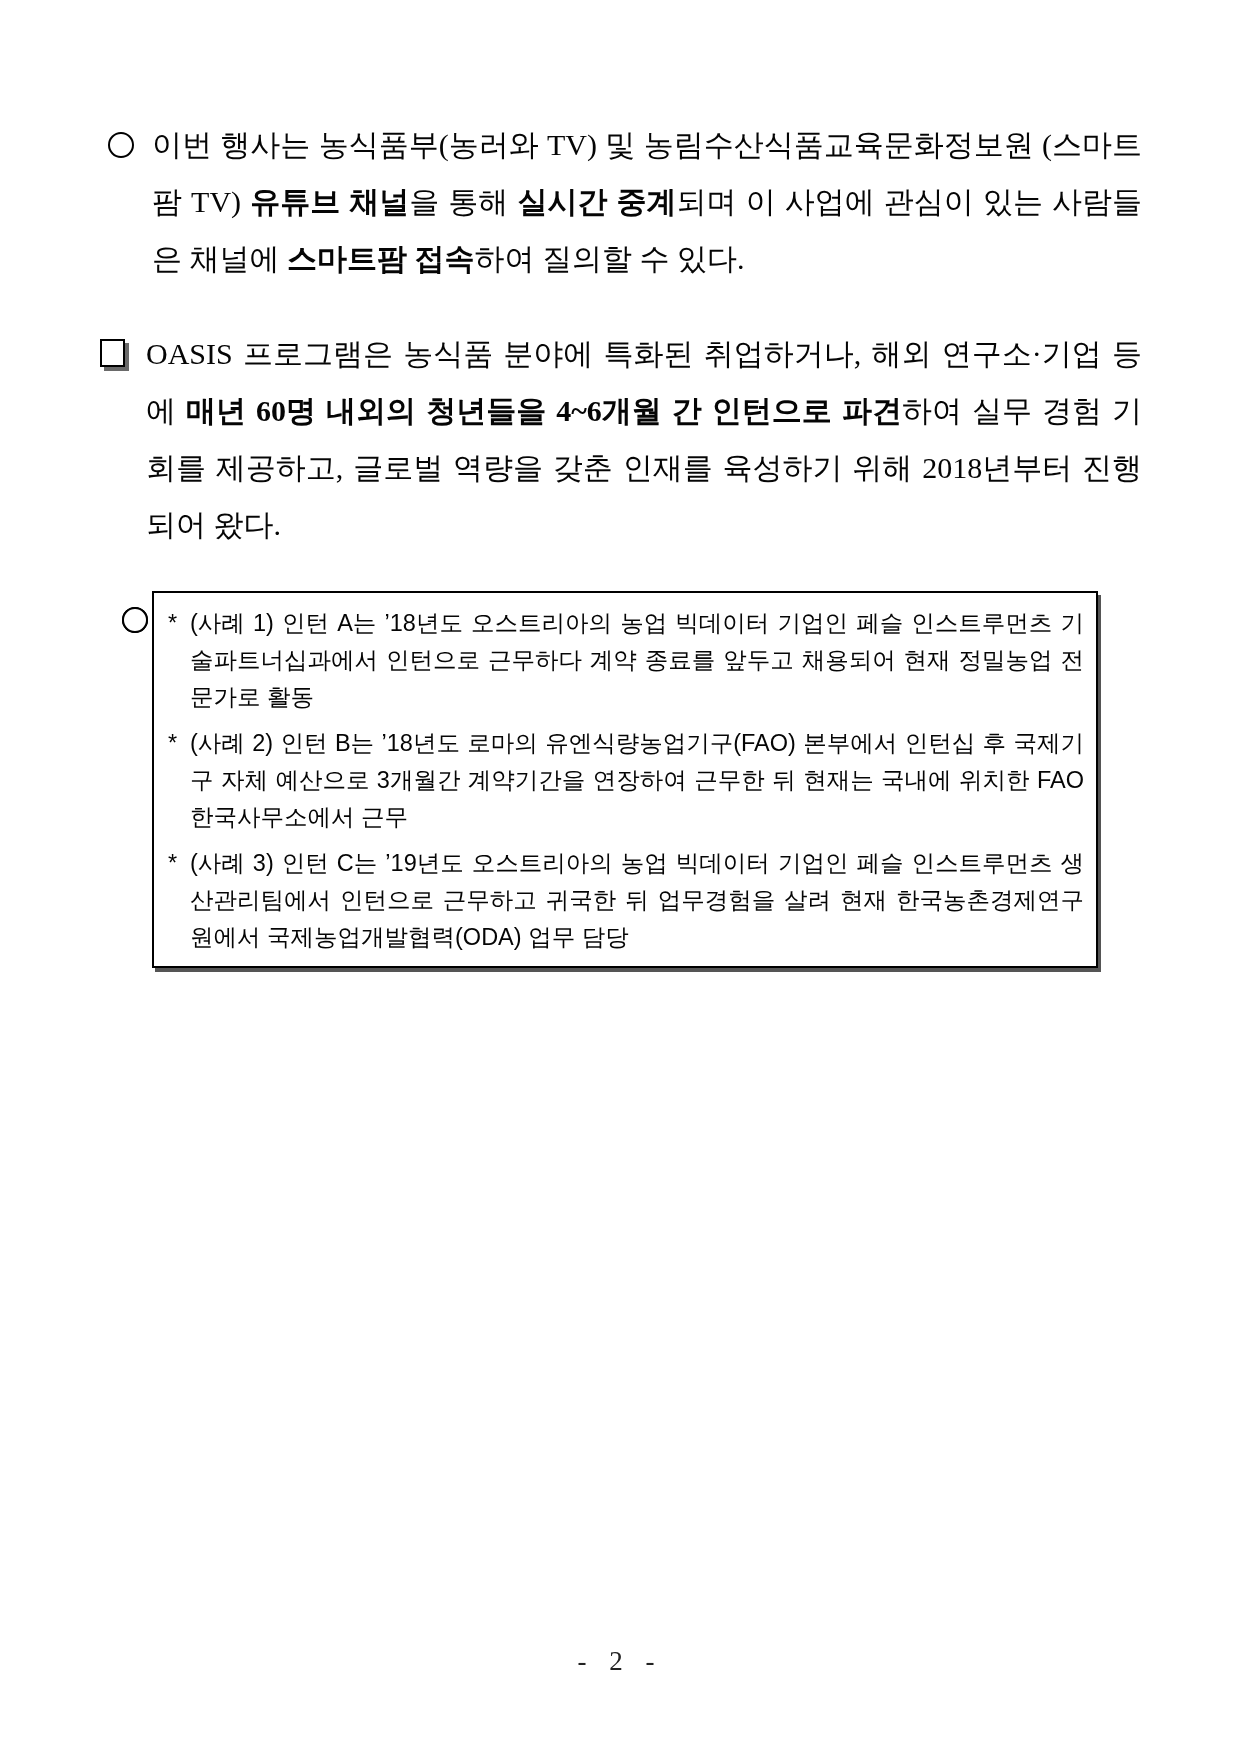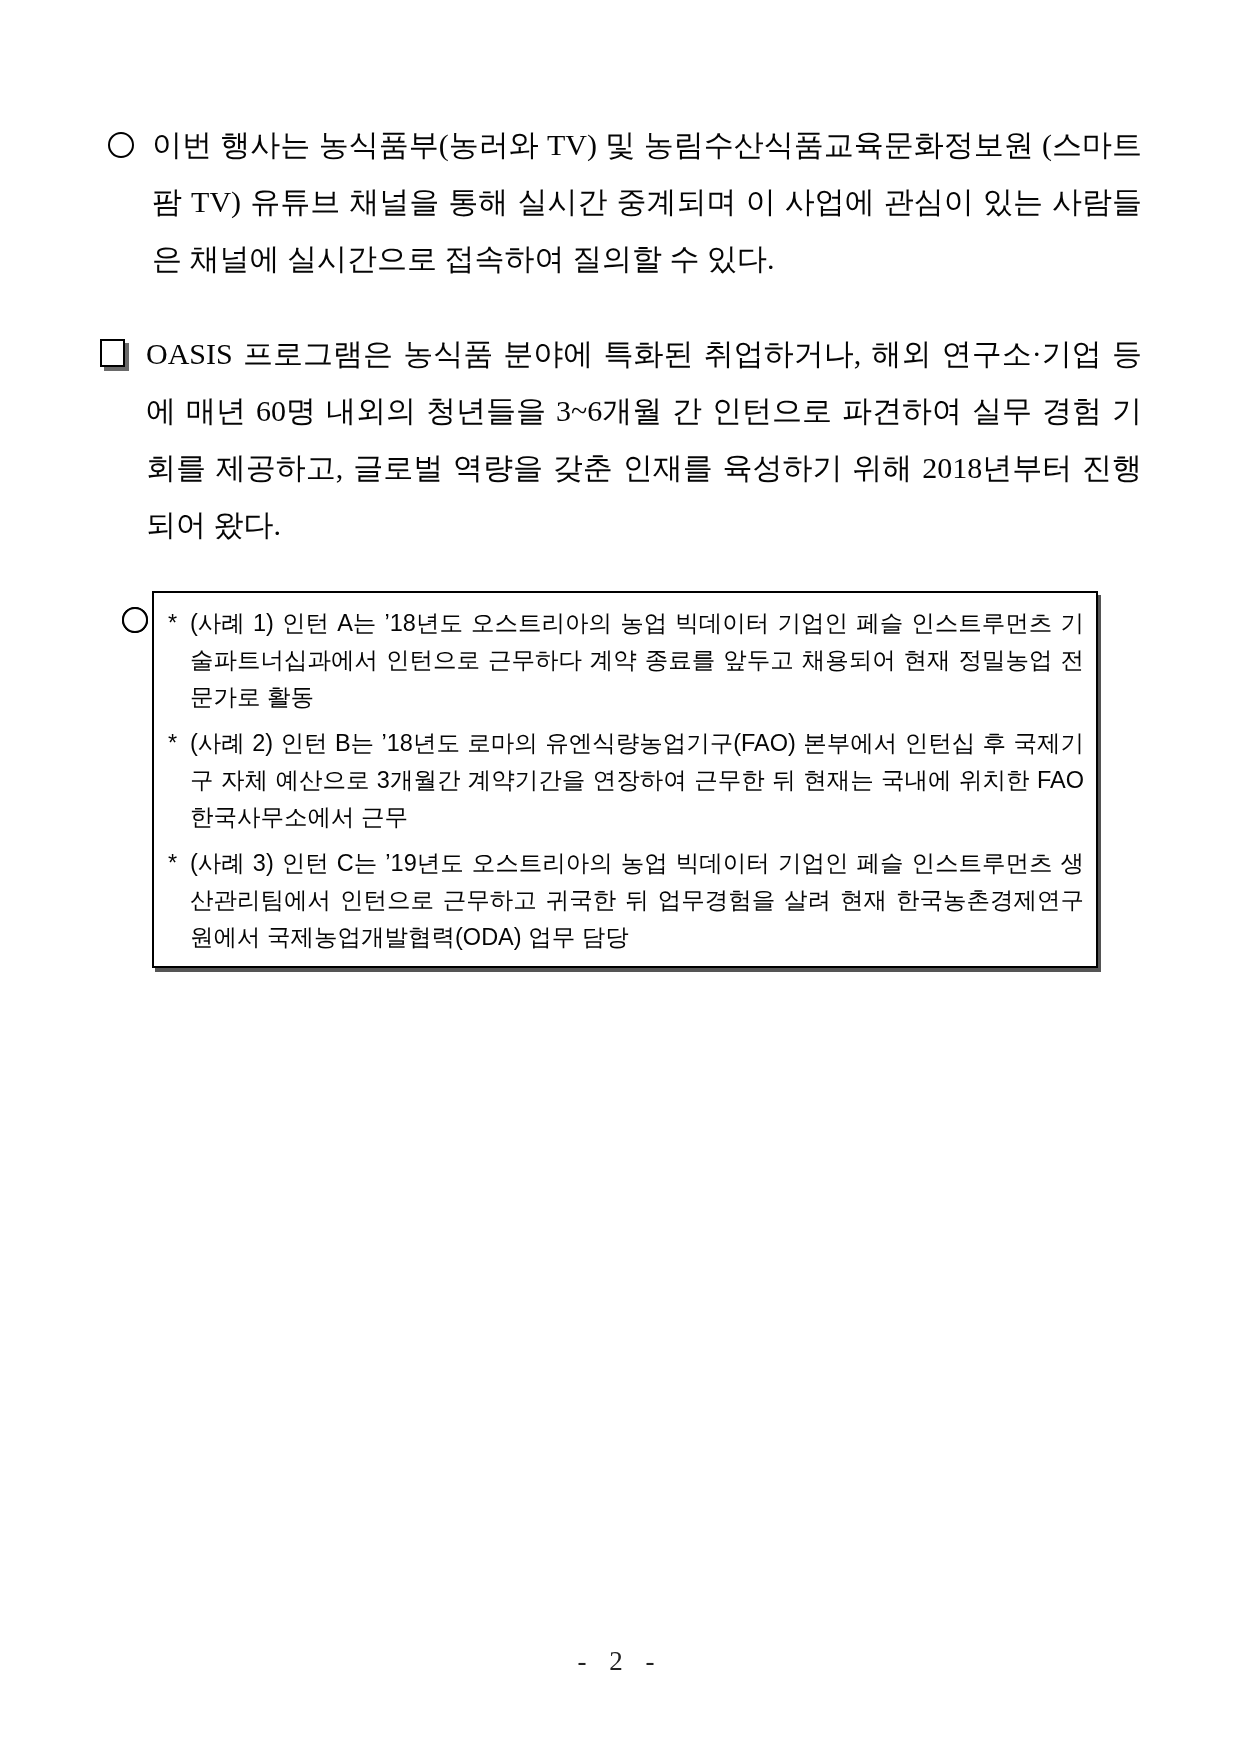--- a/index.html
+++ b/index.html
@@ -32,21 +32,21 @@
   .marker { position: absolute; left: 0; display: inline-block; box-sizing: border-box; }
   .marker-circle {
     top: 16px; width: 26px; height: 26px;
     border: 2.5px solid #000; border-radius: 50%; background: #fff;
   }
   .marker-square {
     top: 14px; width: 25px; height: 28px;
     border: 2.5px solid #000; background: #fff;
     box-shadow: 4px 4px 0 #6a6a6a;
   }
-  .emph { font-weight: normal; }
+  .emph { font-weight: bold; }
   .case-box {
     box-sizing: border-box;
     margin: 14px 0 0 52px;
     width: 946px;
     border: 2px solid #000;
     box-shadow: 3px 4px 0 #555;
     padding: 12px 12px 10px 12px;
     font-family: "Liberation Sans", "DejaVu Sans", sans-serif;
     font-size: 23.5px;
     line-height: 37px;
@@ -68,22 +68,22 @@
     letter-spacing: 8px;
     color: #222;
   }
 </style>
 </head>
 <body>
 
 <div class="page">
   <div class="doc-body">
     <div>
-        <div class="para indent-1"><span class="marker marker-circle"></span><span><span>이번 행사는 농식품부(농러와 TV) 및 농림수산식품교육문화정보원 (스마트팜 TV) </span><span class="emph">유튜브 채널</span><span>을 통해 </span><span class="emph">실시간 중계</span><span>되며 이 사업에 관심이 있는 사람들은 채널에 </span><span class="emph">실시간으로 접속</span><span>하여 질의할 수 있다.</span></span></div>
-        <div class="para indent-0"><span class="marker marker-square"></span><span><span>OASIS 프로그램은 농식품 분야에 특화된 취업하거나, 해외 연구소·기업 등에 </span><span class="emph">매년 60명 내외의 청년들을 3~6개월 간 인턴으로 파견</span><span>하여 실무 경험 기회를 제공하고, 글로벌 역량을 갖춘 인재를 육성하기 위해 2018년부터 진행되어 왔다.</span></span></div>
+        <div class="para indent-1"><span class="marker marker-circle"></span><span><span>이번 행사는 농식품부(농러와 TV) 및 농림수산식품교육문화정보원 (스마트팜 TV) </span><span class="emph">유튜브 채널</span><span>을 통해 </span><span class="emph">실시간 중계</span><span>되며 이 사업에 관심이 있는 사람들은 채널에 </span><span class="emph">스마트팜 접속</span><span>하여 질의할 수 있다.</span></span></div>
+        <div class="para indent-0"><span class="marker marker-square"></span><span><span>OASIS 프로그램은 농식품 분야에 특화된 취업하거나, 해외 연구소·기업 등에 </span><span class="emph">매년 60명 내외의 청년들을 4~6개월 간 인턴으로 파견</span><span>하여 실무 경험 기회를 제공하고, 글로벌 역량을 갖춘 인재를 육성하기 위해 2018년부터 진행되어 왔다.</span></span></div>
         <div class="para indent-2"><span class="marker marker-circle"></span></div>
         <div class="para indent-2"><span class="marker marker-circle"></span></div>
       </div>
     <div class="case-box">
         <div class="case-item"><span class="case-star">*</span><span>(사례 1) 인턴 A는 ’18년도 오스트리아의 농업 빅데이터 기업인 페슬 인스트루먼츠 기술파트너십과에서 인턴으로 근무하다 계약 종료를 앞두고 채용되어 현재 정밀농업 전문가로 활동</span></div>
         <div class="case-item"><span class="case-star">*</span><span>(사례 2) 인턴 B는 ’18년도 로마의 유엔식량농업기구(FAO) 본부에서 인턴십 후 국제기구 자체 예산으로 3개월간 계약기간을 연장하여 근무한 뒤 현재는 국내에 위치한 FAO한국사무소에서 근무</span></div>
         <div class="case-item"><span class="case-star">*</span><span>(사례 3) 인턴 C는 ’19년도 오스트리아의 농업 빅데이터 기업인 페슬 인스트루먼츠 생산관리팀에서 인턴으로 근무하고 귀국한 뒤 업무경험을 살려 현재 한국농촌경제연구원에서 국제농업개발협력(ODA) 업무 담당</span></div>
       </div>
   </div>
   <div class="page-footer">- 2 -</div>

